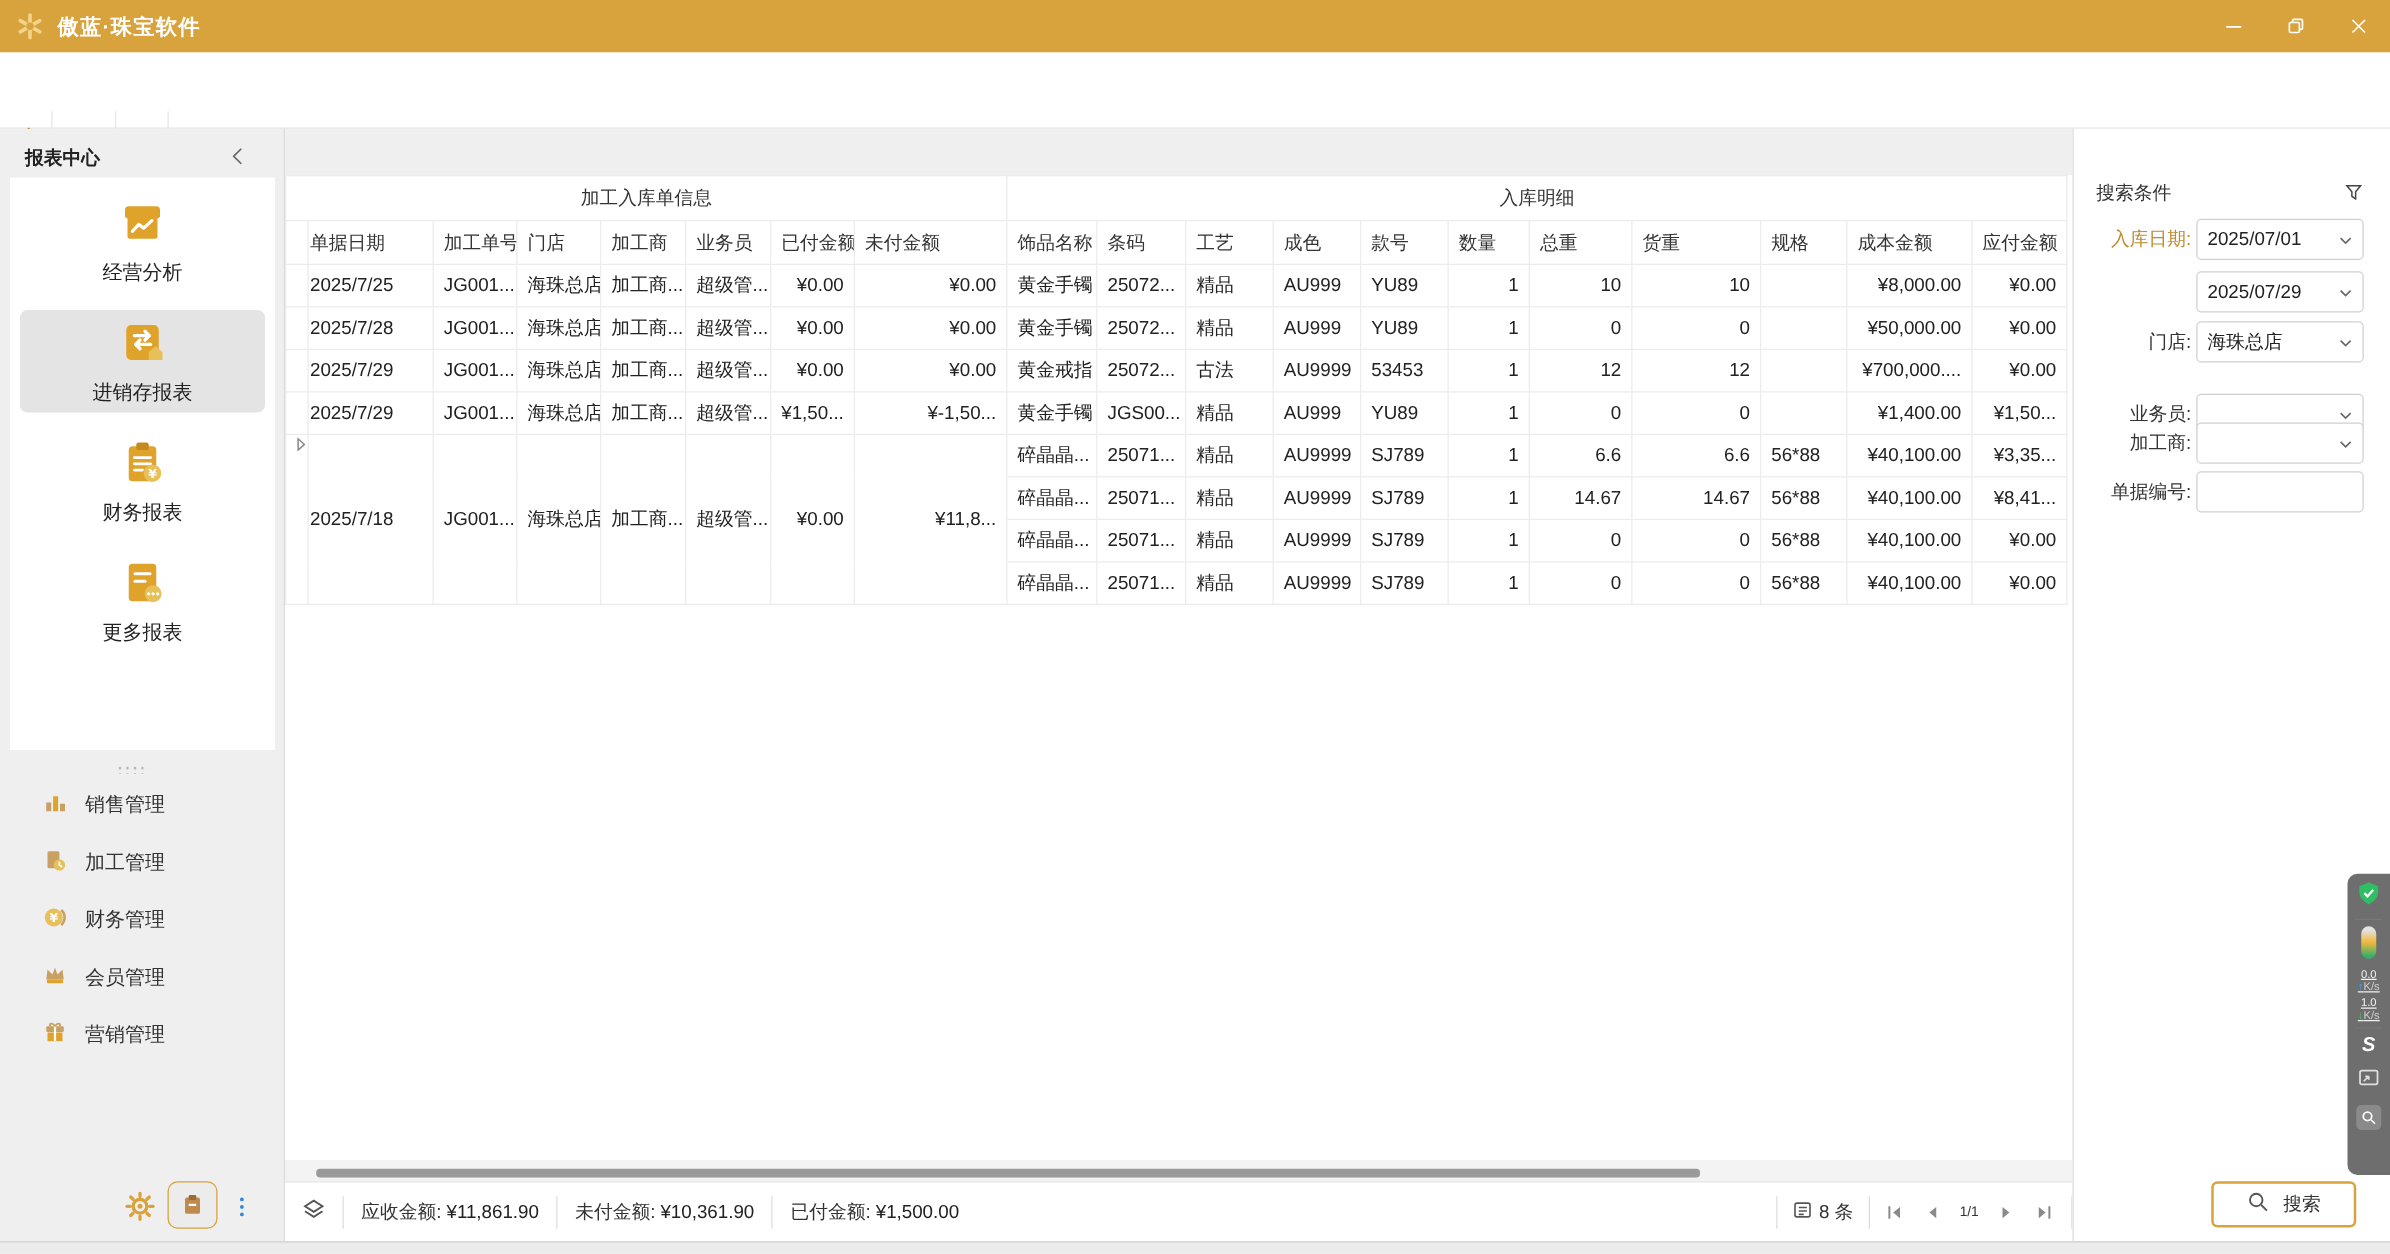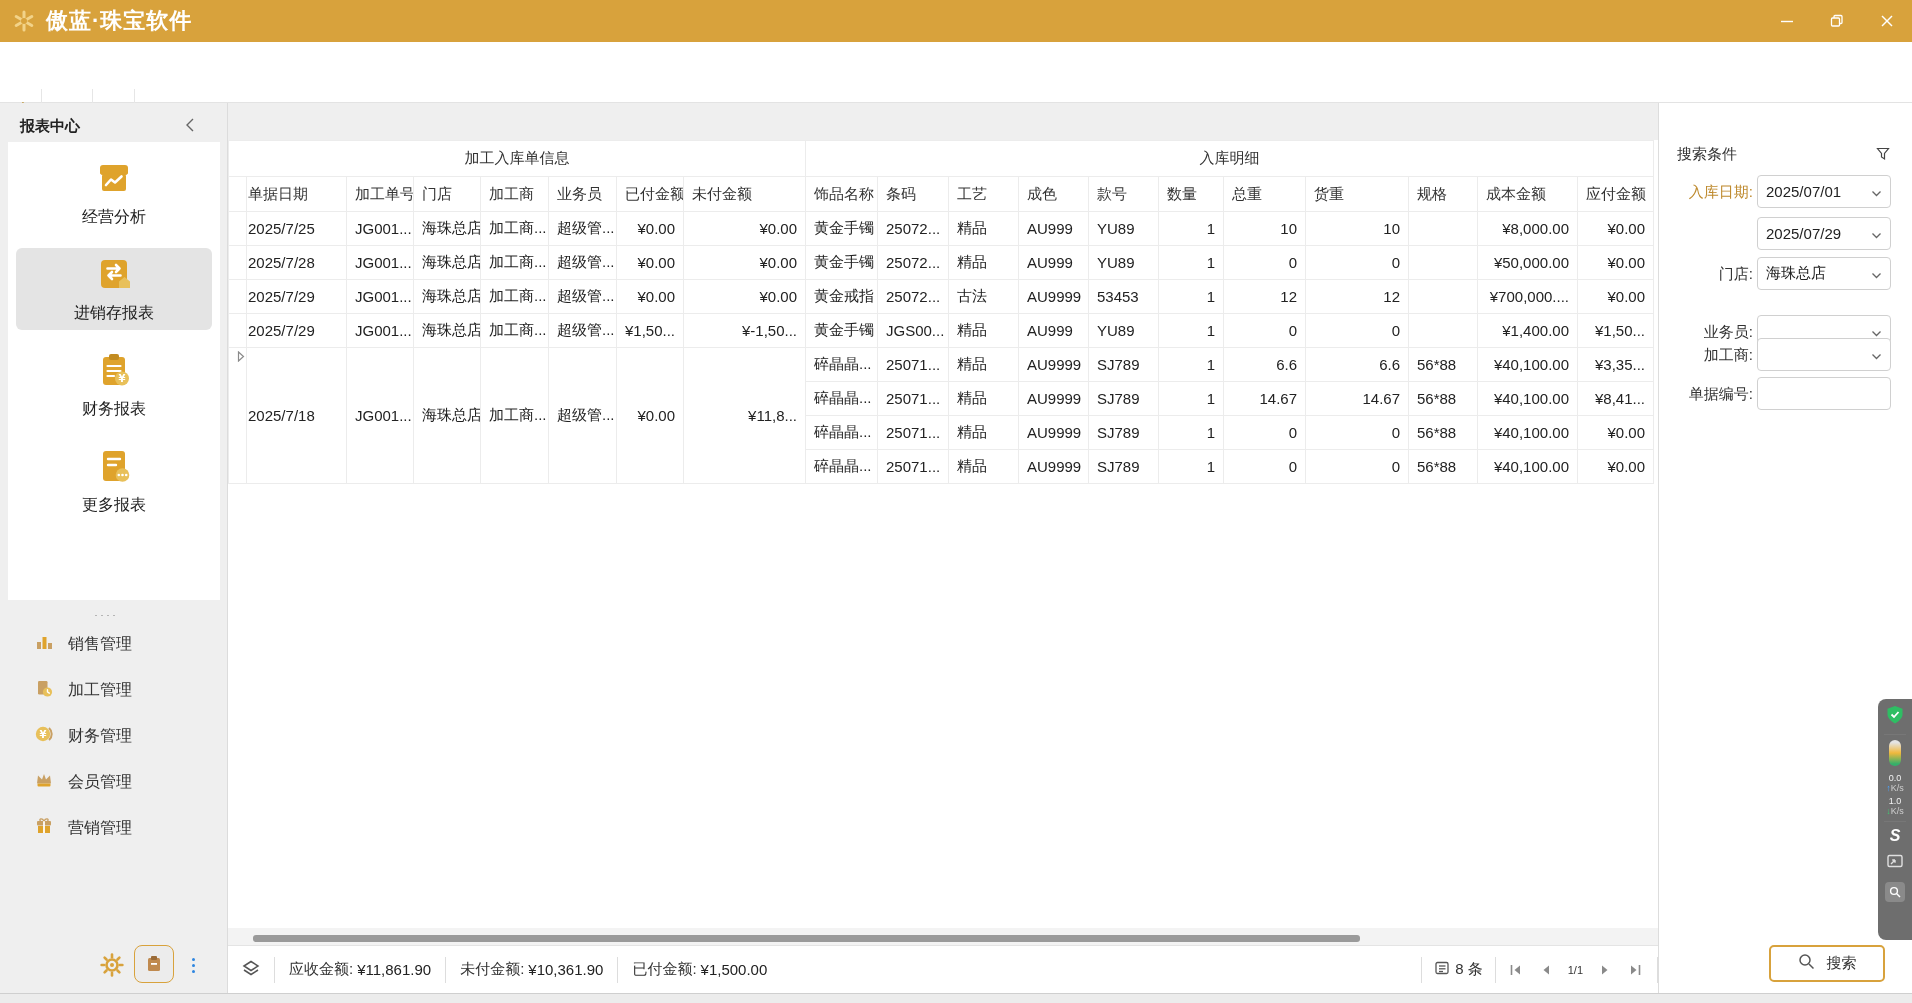--- a/index.html
+++ b/index.html
@@ -2,21 +2,21 @@
 <html><head>
 <meta charset="utf-8">
 <style>
   * { margin:0; padding:0; box-sizing:border-box; }
   html,body { width:1912px; height:1003px; overflow:hidden;
     font-family:"Liberation Sans","DejaVu Sans",sans-serif; background:#efefef; }
 
   
   .titlebar { position:absolute; left:0; top:0; width:1912px; height:42px; background:#d8a23c; display:flex; align-items:center; }
   .tb-logo { margin-left:12px; width:24px; height:24px; }
-  .tb-title { color:#fff; font-size:22px; font-weight:bold; margin-left:10px; letter-spacing:1px; }
+  .tb-title { color:#fff; font-size:17px; font-weight:bold; margin-left:10px; letter-spacing:1px; }
   .win-btns { position:absolute; right:0; top:0; height:42px; display:flex; align-items:center; }
   .win-btn { width:50px; height:42px; display:flex; align-items:center; justify-content:center; cursor:pointer; }
 
   
   .toolbar { position:absolute; left:0; top:42px; width:1912px; height:61px; background:#fff; border-bottom:1px solid #e3e3e3; }
   .tool-sep { position:absolute; top:47px; width:1px; height:52px; background:#e6e6e6; }
   .home-btn { position:absolute; left:8px; top:58px; width:30px; height:30px; cursor:pointer; }
   .ooo-btn { position:absolute; left:46px; top:62px; width:40px; height:22px; display:flex; align-items:center; gap:3px; cursor:pointer; }
   .dot { width:6px; height:6px; border-radius:50%; }
   .redx-btn { position:absolute; left:99px; top:62px; width:26px; height:26px; border-radius:50%; background:#f4603a; display:flex; align-items:center; justify-content:center; cursor:pointer; }
@@ -82,21 +82,21 @@
   .search-btn { position:absolute; left:110px; top:842px; width:116px; height:37px; background:#fff; border:2px solid #d8a23c; border-radius:5px; display:flex; align-items:center; justify-content:center; gap:12px; cursor:pointer; }
   .search-btn .s-lbl { font-size:15px; color:#333; }
 
   
   .bottom-strip { position:absolute; left:0; top:993px; width:1912px; height:10px; background:#ececec; border-top:1px solid #cfcfcf; }
 
   
   .float-bar { position:absolute; left:1878px; top:699px; width:34px; height:241px; background:rgba(90,90,90,0.88); border-radius:8px 0 0 8px; display:flex; flex-direction:column; align-items:center; z-index:50; }
   .fb-sep { width:22px; height:1px; background:#777; margin:5px 0; }
   .fb-capsule { width:12px; height:26px; border-radius:6px; background:linear-gradient(180deg,#e4e4e4 10%,#f0b83c 50%,#35b06a 92%); }
-  .fb-speed { font-size:9px; color:#f2f2f2; text-align:center; line-height:10px; }
+  .fb-speed { font-size:9px; color:#f2f2f2; text-align:center; line-height:10px;text-decoration:underline; }
   .fb-speed .u { color:#cfcfcf; }
   .up { color:#4aa3ff; } .down { color:#3ecb72; }
   .fb-s { color:#fff; font-size:16px; font-weight:bold; font-style:italic; }
   .fb-mag { width:20px; height:20px; background:#8a8a8a; border-radius:4px; display:flex; align-items:center; justify-content:center; }
 </style>
 </head>
 <body>
 
 <div class="titlebar">
   <span class="tb-logo">

